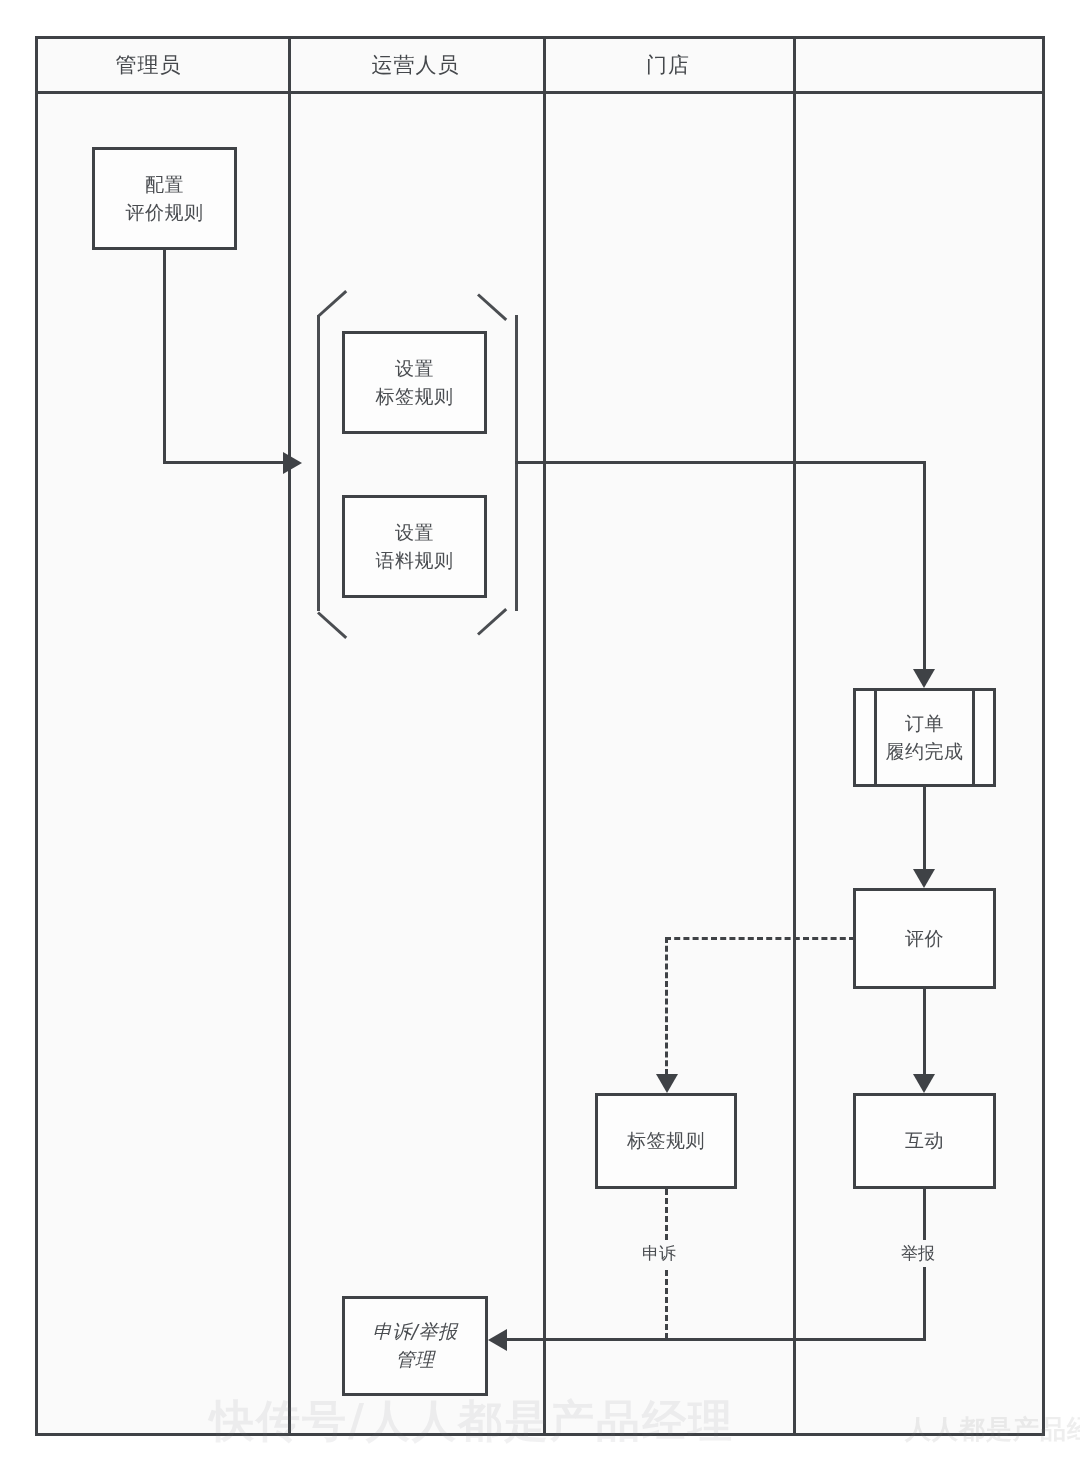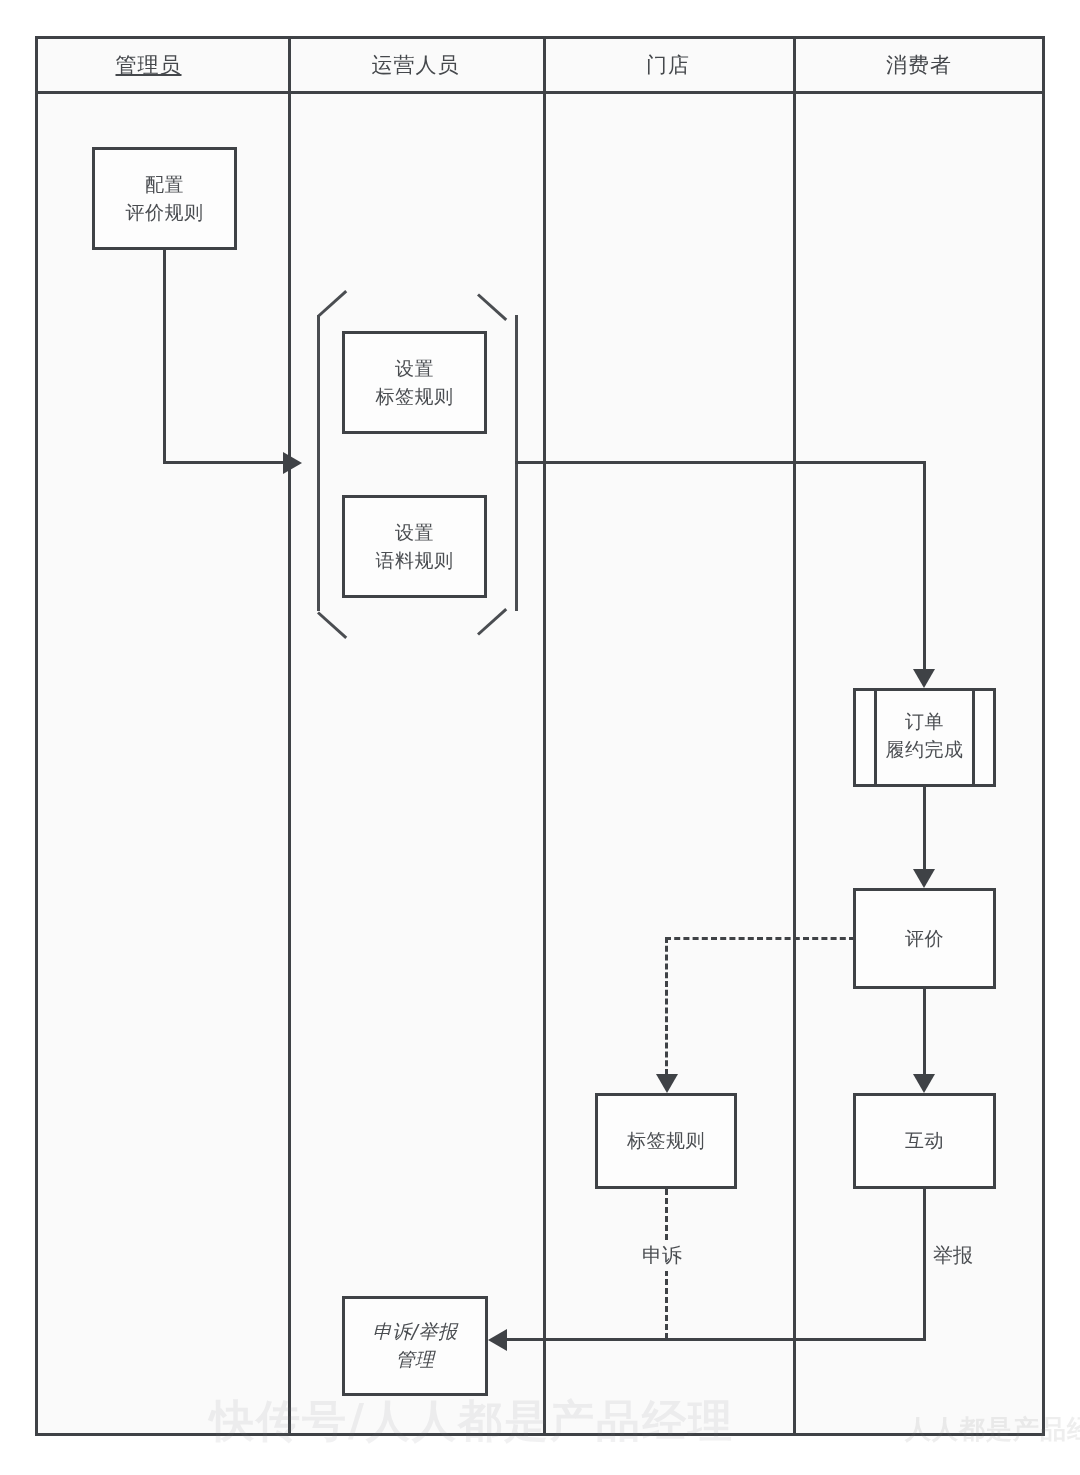--- a/index.html
+++ b/index.html
@@ -121,21 +121,21 @@
     border-left: 19px solid #3f4246;
   }
   .arrow.left {
     border-top: 11px solid transparent;
     border-bottom: 11px solid transparent;
     border-right: 19px solid #3f4246;
   }
 
   .edge-label {
     position: absolute;
-    font-size: 20px;
+    font-size: 17px;
     color: #4a4d51;
     background: #fafafa;
     padding: 2px 4px;
     white-space: nowrap;
   }
 
   
   .bracket {
     position: absolute;
     width: 44px;
@@ -183,24 +183,23 @@
 <div id="canvas">
 
   <div class="lane-frame"></div>
 
   <div class="lane-divider strong" style="left:288px;"></div>
   <div class="lane-divider strong" style="left:543px;"></div>
   <div class="lane-divider strong" style="left:793px;"></div>
 
   <div class="lane-headrow"></div>
 
-  <div class="lane-title" style="left:35px;  width:227px;text-decoration:underline;">管理员</div>
+  <div class="lane-title" style="left:35px;  width:227px;">管理员</div>
   <div class="lane-title" style="left:288px; width:255px;">运营人员</div>
   <div class="lane-title" style="left:543px; width:250px;">门店</div>
-  <div class="lane-title" style="left:793px; width:252px;">消费者</div>
 
   <div class="node" style="left:92px; top:147px; width:145px; height:103px;">配置
 评价规则</div>
 
   <div class="bracket" style="left:315px; top:288px; height:350px;">
     <div class="stem" style="left:2px; top:27px; height:296px;"></div>
     <div class="tip" style="left:3px; top:27px;  width:38px; transform: rotate(-42deg);"></div>
     <div class="tip" style="left:3px; top:323px; width:38px; transform: rotate(42deg);"></div>
   </div>
   <div class="bracket" style="left:475px; top:288px; height:350px;">
@@ -208,21 +207,21 @@
     <div class="tip" style="left:3px;  top:5px;   width:38px; transform: rotate(42deg);"></div>
     <div class="tip" style="left:3px;  top:345px; width:38px; transform: rotate(-42deg);"></div>
   </div>
 
   <div class="node" style="left:342px; top:331px; width:145px; height:103px;">设置
 标签规则</div>
 
   <div class="node" style="left:342px; top:495px; width:145px; height:103px;">设置
 语料规则</div>
 
-  <div class="node subroutine" style="left:853px; top:688px; width:143px; height:99px;font-family:Liberation Mono, monospace;">订单
+  <div class="node subroutine" style="left:853px; top:688px; width:143px; height:99px;">订单
 履约完成</div>
 
   <div class="node" style="left:853px; top:888px; width:143px; height:101px;">评价</div>
 
   <div class="node" style="left:595px; top:1093px; width:142px; height:96px;">标签规则</div>
 
   <div class="node" style="left:853px; top:1093px; width:143px; height:96px;">互动</div>
 
   <div class="node" style="left:342px; top:1296px; width:146px; height:100px;font-style:italic;">申诉/举报
 管理</div>
@@ -242,21 +241,21 @@
   <div class="v-dash" style="left:665px; top:937px; height:138px;"></div>
   <div class="arrow down" style="left:656px; top:1074px;"></div>
 
   <div class="v-line" style="left:923px; top:989px; height:85px;"></div>
   <div class="arrow down" style="left:913px; top:1074px;"></div>
 
   <div class="v-dash" style="left:665px; top:1189px; height:150px;"></div>
   <div class="edge-label" style="left:638px; top:1240px;">申诉</div>
 
   <div class="v-line" style="left:923px; top:1189px; height:150px;"></div>
-  <div class="edge-label" style="left:897px; top:1240px;margin-left:32px;">举报</div>
+  <div class="edge-label" style="left:897px; top:1240px;">举报</div>
 
   <div class="h-line" style="left:500px; top:1338px; width:426px;"></div>
   <div class="arrow left" style="left:488px; top:1329px;"></div>
 
   <div class="watermark-main">快传号/人人都是产品经理</div>
   <div class="watermark-sub">人人都是产品经理</div>
 
 </div>
 
 </body></html>

